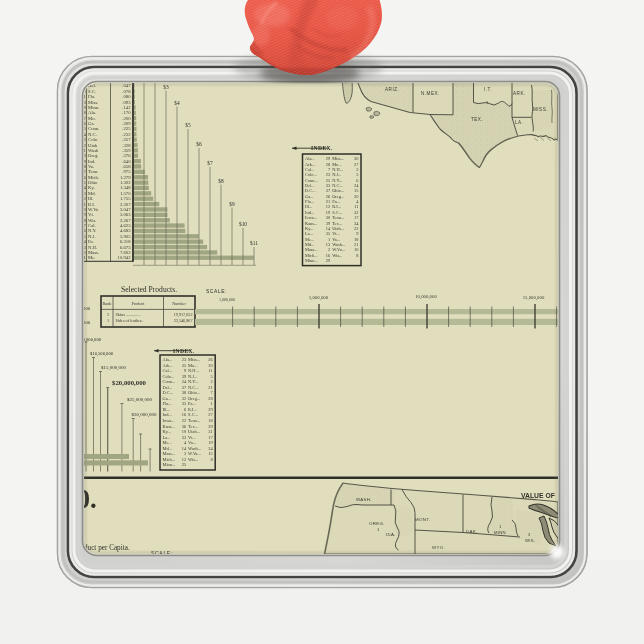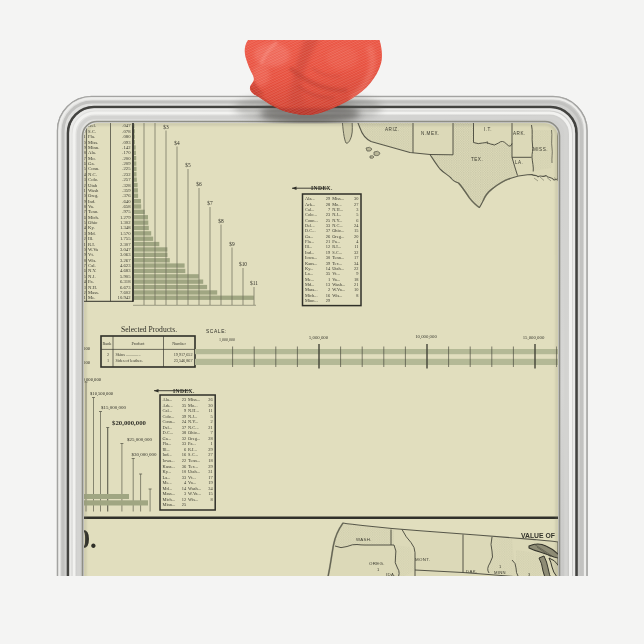--- a/index.html
+++ b/index.html
@@ -1,16 +1,16 @@
 <!DOCTYPE html>
 <html><head>
 <meta charset="utf-8">
 <style>
 html,body{margin:0;padding:0;background:#f4f4f3;}
-#page{position:relative;width:644px;height:536px;overflow:hidden;font-family:"Liberation Sans",sans-serif;margin-top:40px;}
+#page{position:relative;width:644px;height:644px;overflow:hidden;font-family:"Liberation Sans",sans-serif;}
 </style>
 </head>
 <body>
 <div id="page">
 <svg width="644" height="644" viewBox="0 0 644 644">
 <defs>
 <linearGradient id="mg" x1="0" y1="0" x2="1" y2="1">
  <stop offset="0" stop-color="#e2e2e0"></stop>
           <stop offset="0.45" stop-color="#cfcfcd"></stop>
  <stop offset="0.75" stop-color="#d6d6d4"></stop>

